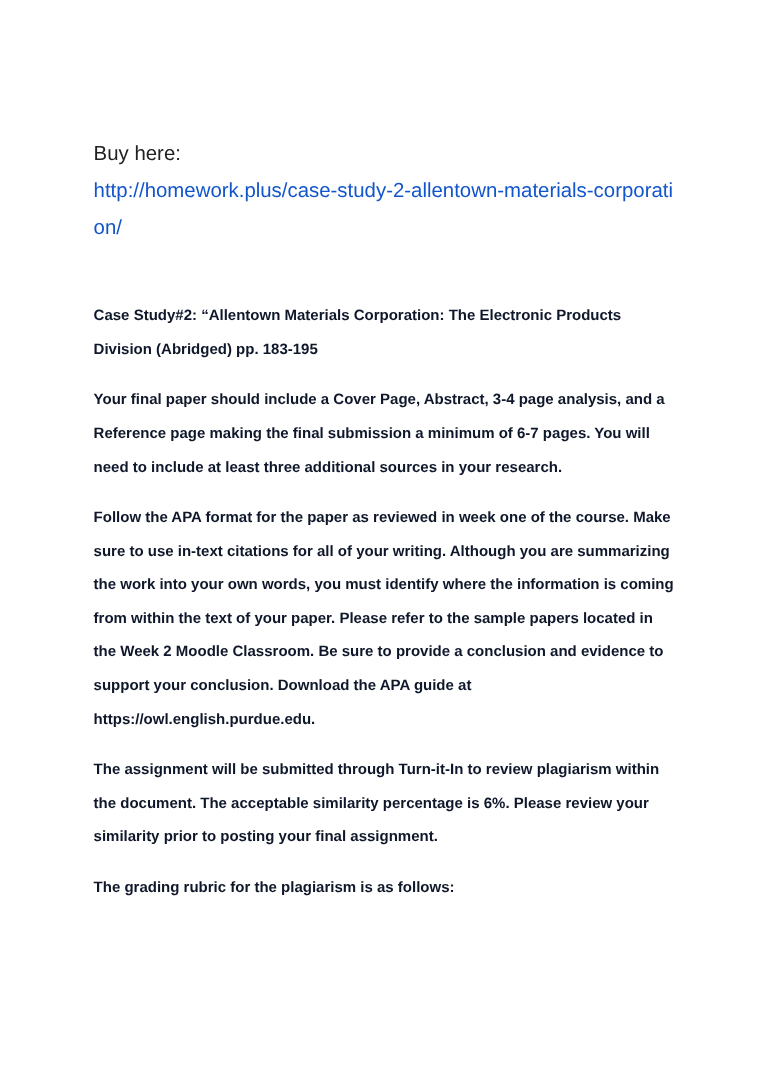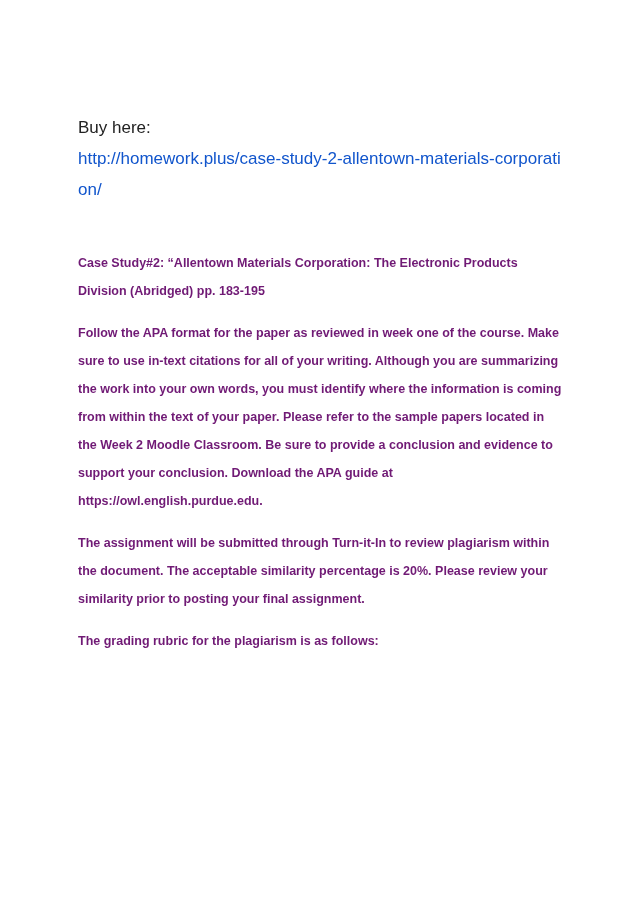--- a/index.html
+++ b/index.html
@@ -34,39 +34,40 @@
     color: #1155cc;
     text-decoration: none;
     word-break: break-all;
     cursor: pointer;
     margin-bottom: 44px;
   }
   .para {
     font-size: 12.5px;
     line-height: 28px;
     font-weight: 700;
-    color: #701a75;
+    color: #0f172a;
     margin: 0 0 14px 0;
     white-space: pre-wrap;
   }
 </style>
 </head>
 <body>
 
 <div class="page">
   <div class="content">
 
     <div class="buy-label">Buy here:</div>
 
     <a class="buy-link">http://homework.plus/case-study-2-allentown-materials-corporation/</a>
 
     <p class="para">Case Study#2: “Allentown Materials Corporation: The Electronic Products Division (Abridged) pp. 183-195</p>
 
 
+    <p class="para">Your final paper should include a Cover Page, Abstract, 3-4 page analysis, and a Reference page making the final submission a minimum of 6-7 pages. You will need to include at least three additional sources in your research.</p>
 
     <p class="para">Follow the APA format for the paper as reviewed in week one of the course. Make sure to use in-text citations for all of your writing. Although you are summarizing the work into your own words, you must identify where the information is coming from within the text of your paper. Please refer to the sample papers located in the Week 2 Moodle Classroom. Be sure to provide a conclusion and evidence to support your conclusion. Download the APA guide at https://owl.english.purdue.edu.</p>
 
-    <p class="para">The assignment will be submitted through Turn-it-In to review plagiarism within the document. The acceptable similarity percentage is 20%. Please review your similarity prior to posting your final assignment.</p>
+    <p class="para">The assignment will be submitted through Turn-it-In to review plagiarism within the document. The acceptable similarity percentage is 6%. Please review your similarity prior to posting your final assignment.</p>
 
     <p class="para">The grading rubric for the plagiarism is as follows:</p>
 
   </div>
 </div>
 
 </body></html>

